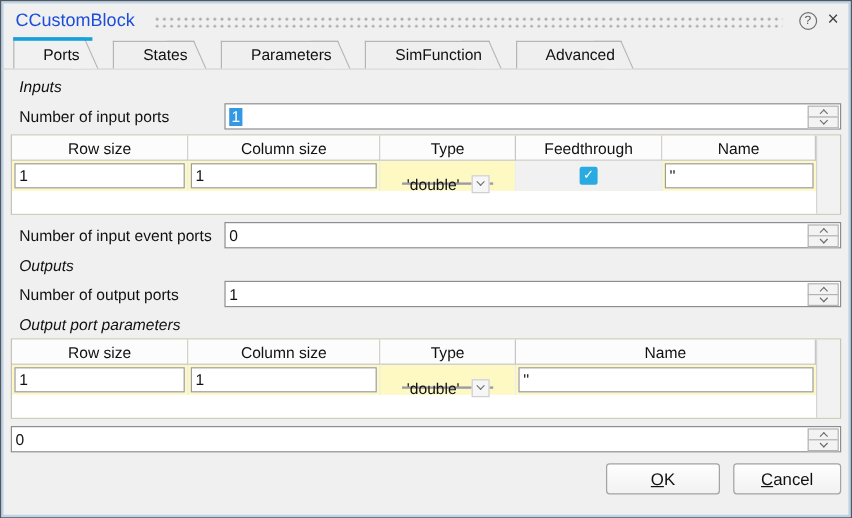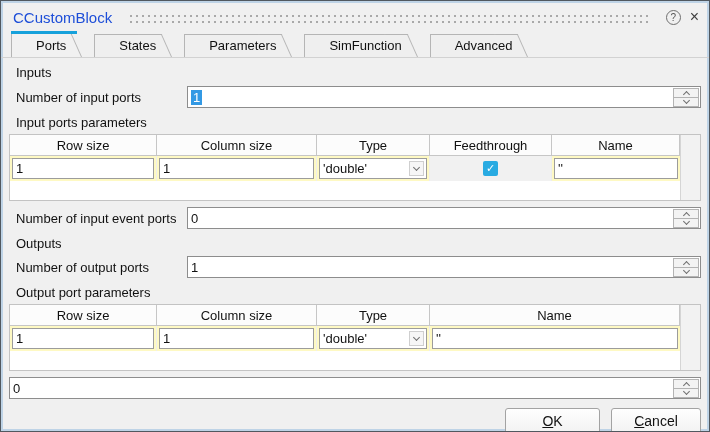--- a/index.html
+++ b/index.html
@@ -30,21 +30,21 @@
   .tab::after{content:"";position:absolute;top:-1px;bottom:0;right:-12px;width:22px;
     background:#efefef;border-top:1px solid #b5b5b5;border-right:1px solid #b5b5b5;
     transform:skewX(24deg);transform-origin:0 100%;}
   .tab > span{position:relative;z-index:1;}
   .tab.active{padding-top:6px;background:#f1f1f1;}
   .tab.active::after{background:#f1f1f1;}
   .tab.active::before{content:"";position:absolute;top:-1px;left:-1px;right:-7px;
     height:3px;background:#16a1db;z-index:2;}
   
   .content{padding:0 8px;}
-  .sec-label{margin:7px 0 0 7px;line-height:15px;}
+  .sec-label{margin:7px 0 0 7px;line-height:15px;font-style:italic;}
   .frow{display:flex;align-items:center;margin-top:6px;height:22px;}
   .frow.m5{margin-top:5px;}
   .flabel{width:178px;padding-left:7px;flex:none;line-height:15px;}
   .spinbox{flex:1;height:22px;background:#fff;border:1px solid #8d8d8d;
     position:relative;display:flex;align-items:center;padding-left:3px;}
   .selval{background:#3399e4;color:#fff;padding:0 2px;}
   .spinbtns{position:absolute;top:1px;right:1px;bottom:1px;width:26px;
     display:flex;flex-direction:column;}
   .spinbtn{flex:1;background:#f3f3f3;border:1px solid #b3b3b3;
     display:flex;align-items:center;justify-content:center;}
@@ -57,21 +57,21 @@
     grid-template-rows:21px 25px 19px;}
   .ptable.tin{grid-template-columns:147px 160px 113px 122px 1fr 20px;}
   .ptable.tout{grid-template-columns:147px 160px 113px 1fr 20px;}
   .hcell{grid-row:1;display:flex;align-items:center;justify-content:center;
     background:#fcfcfc;border-right:1px solid #c6c6c6;border-bottom:1px solid #c6c6c6;}
   .bcell{grid-row:2;position:relative;border-right:1px solid #ededed;
     display:flex;align-items:stretch;}
   .bcell.nr{border-right:none;}
   .cellinput{flex:1;margin:2px;border:1px solid #9c9c9c;background:#fff;
     display:flex;align-items:center;padding-left:3px;}
-  .combo{flex:1;margin:2px;border:1px solid #9c9c9c;background:#fff;
+  .combo{flex:1;margin:18px;border:1px solid #9c9c9c;background:#fff;
     display:flex;align-items:center;}
   .combo-text{padding-left:3px;}
   .combo-btn{margin-left:auto;margin-right:2px;width:15px;height:15px;
     border:1px solid #cfcfcf;background:#f6f6f6;
     display:flex;align-items:center;justify-content:center;flex:none;}
   .ftcell{background:#f1f1f1;justify-content:center;align-items:center;}
   .checkbox{width:15px;height:15px;background:#29abe2;border-radius:2px;
     display:flex;align-items:center;justify-content:center;
     color:#fff;font-size:11px;line-height:11px;}
   .gutter{grid-row:1/4;background:#f2f2f2;border-left:1px solid #d5d5d5;}
@@ -123,21 +123,20 @@
           <div class="spinbtn">
               <span class="chev up"></span>
             </div>
           <div class="spinbtn down">
               <span class="chev dn"></span>
             </div>
         </div>
       </div>
     </div>
 
-    <div class="sec-label">Input ports parameters</div>
 
     <div class="ptable tin">
       <div class="hcell">Row size</div>
       <div class="hcell">Column size</div>
       <div class="hcell">Type</div>
       <div class="hcell">Feedthrough</div>
       <div class="hcell">Name</div>
 
       <div class="bcell">
         <div class="cellinput">1</div>

